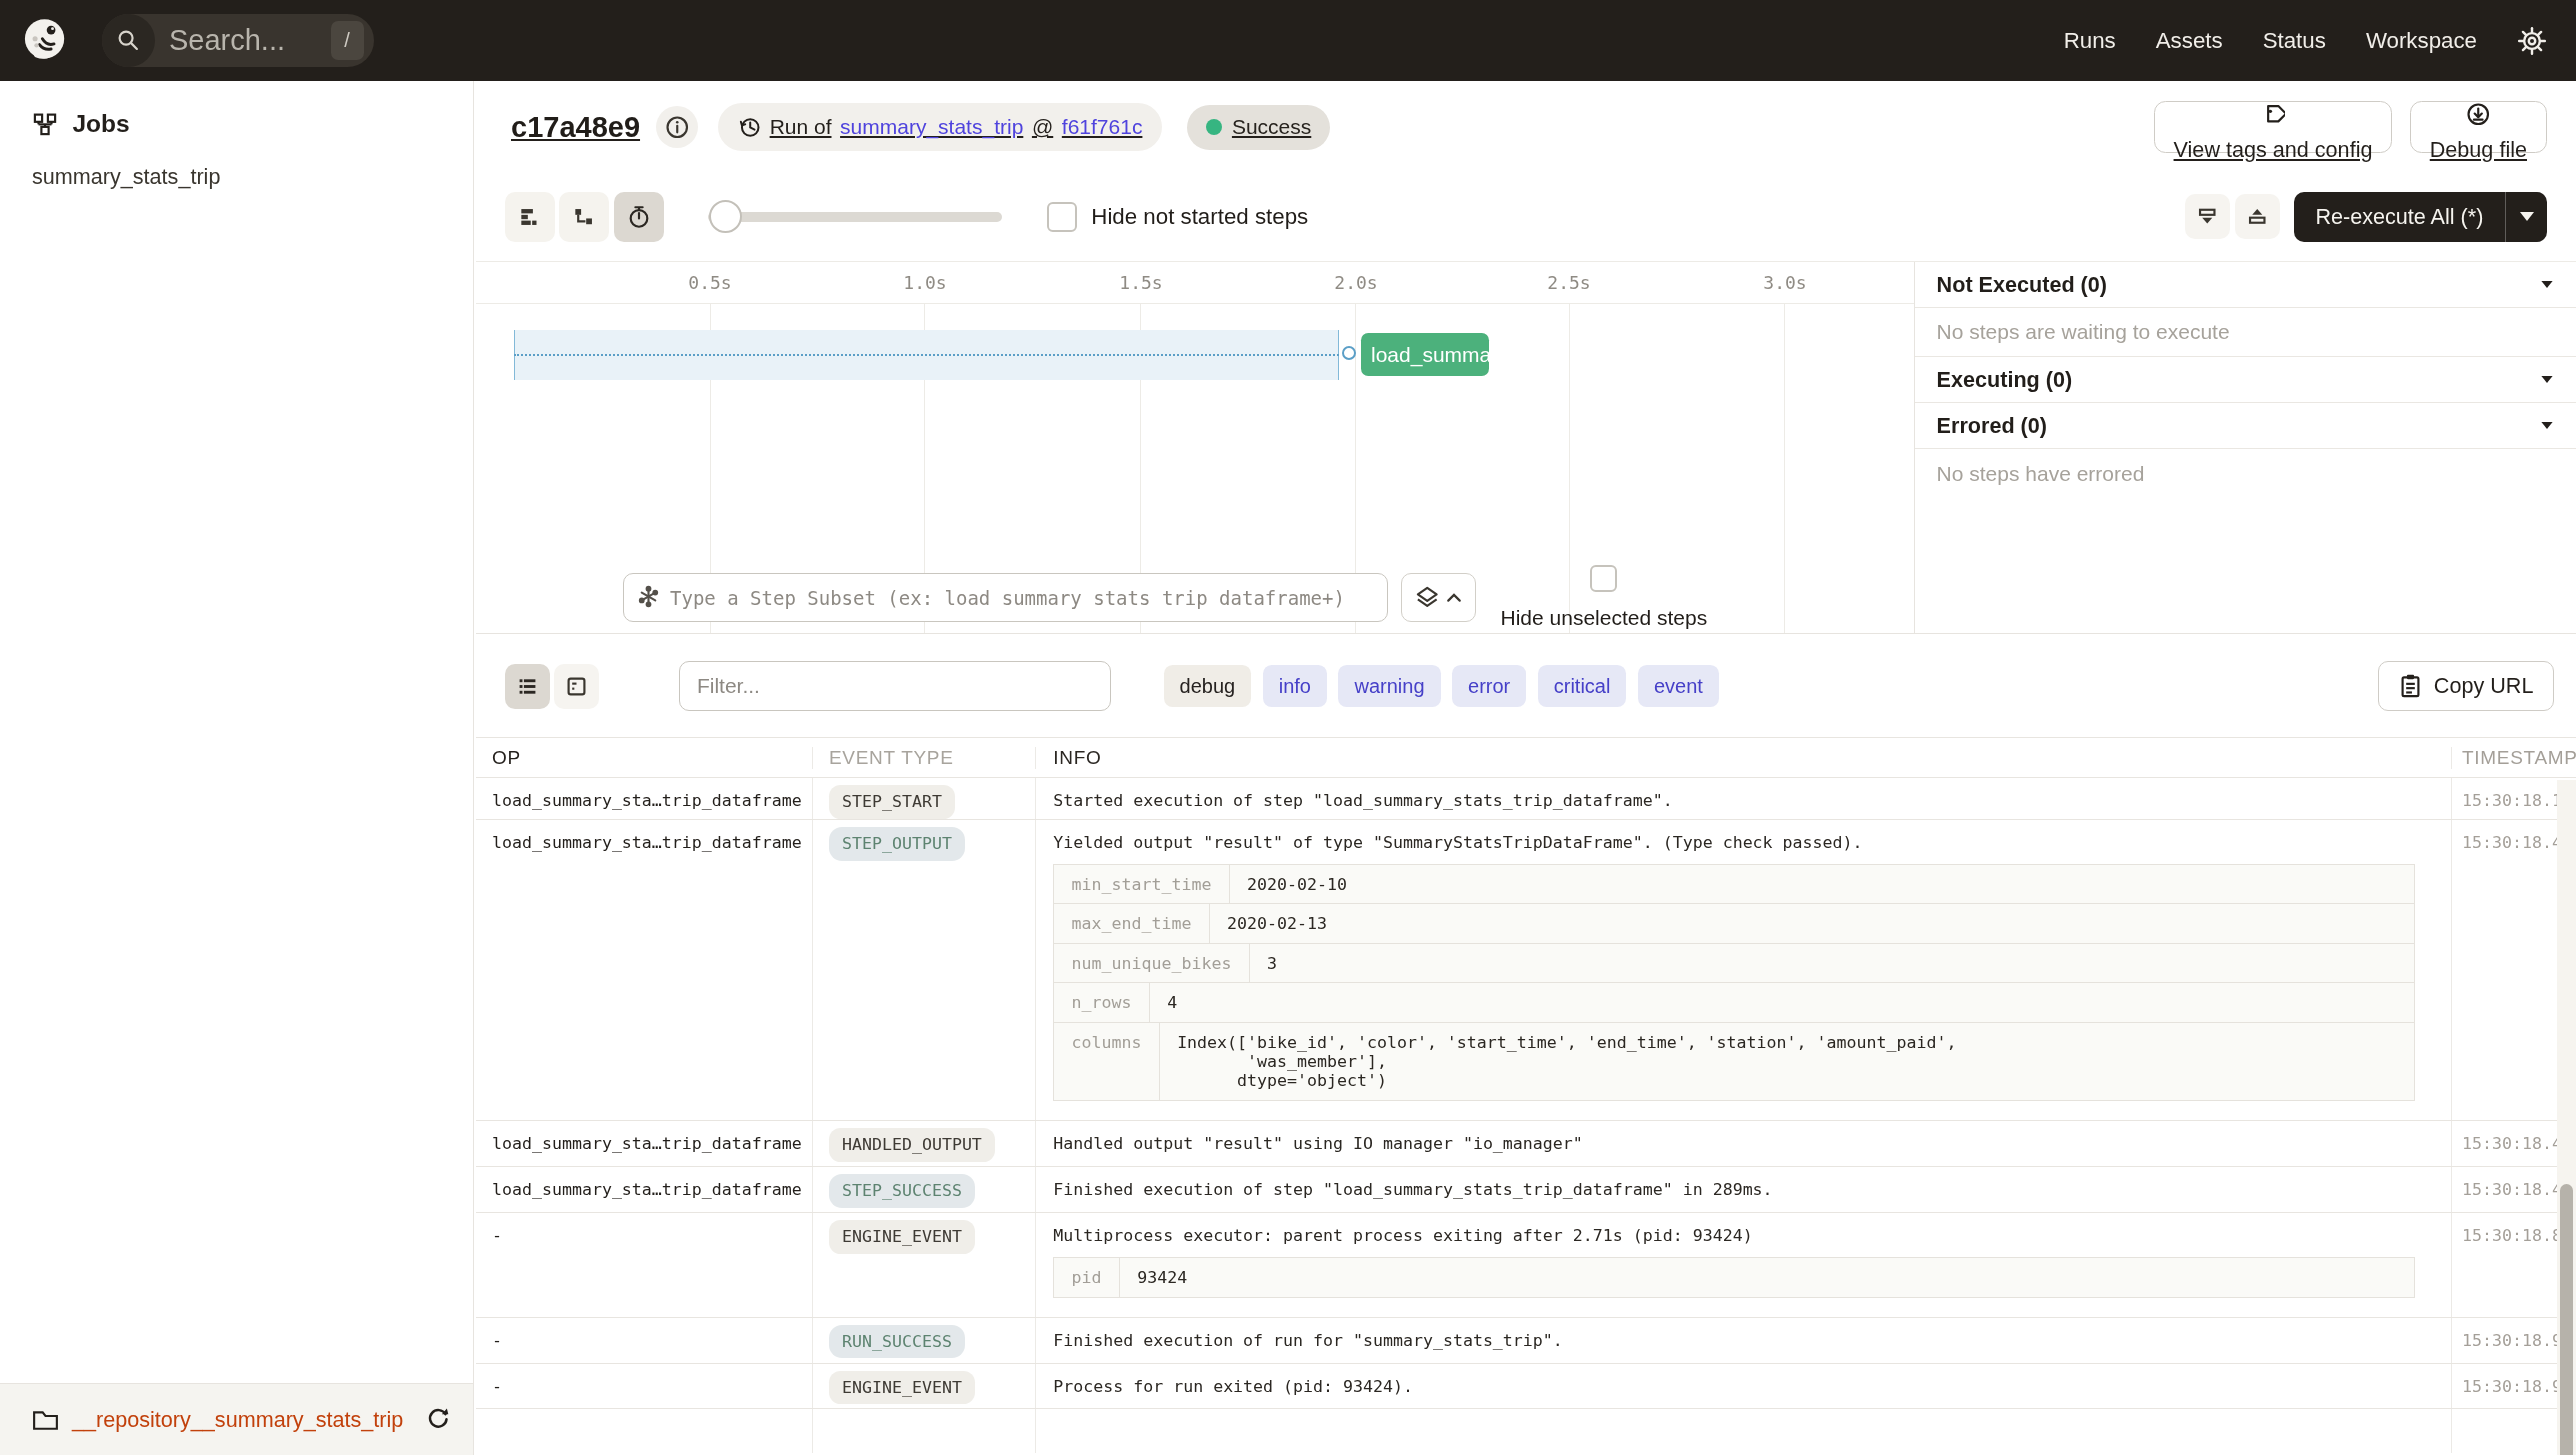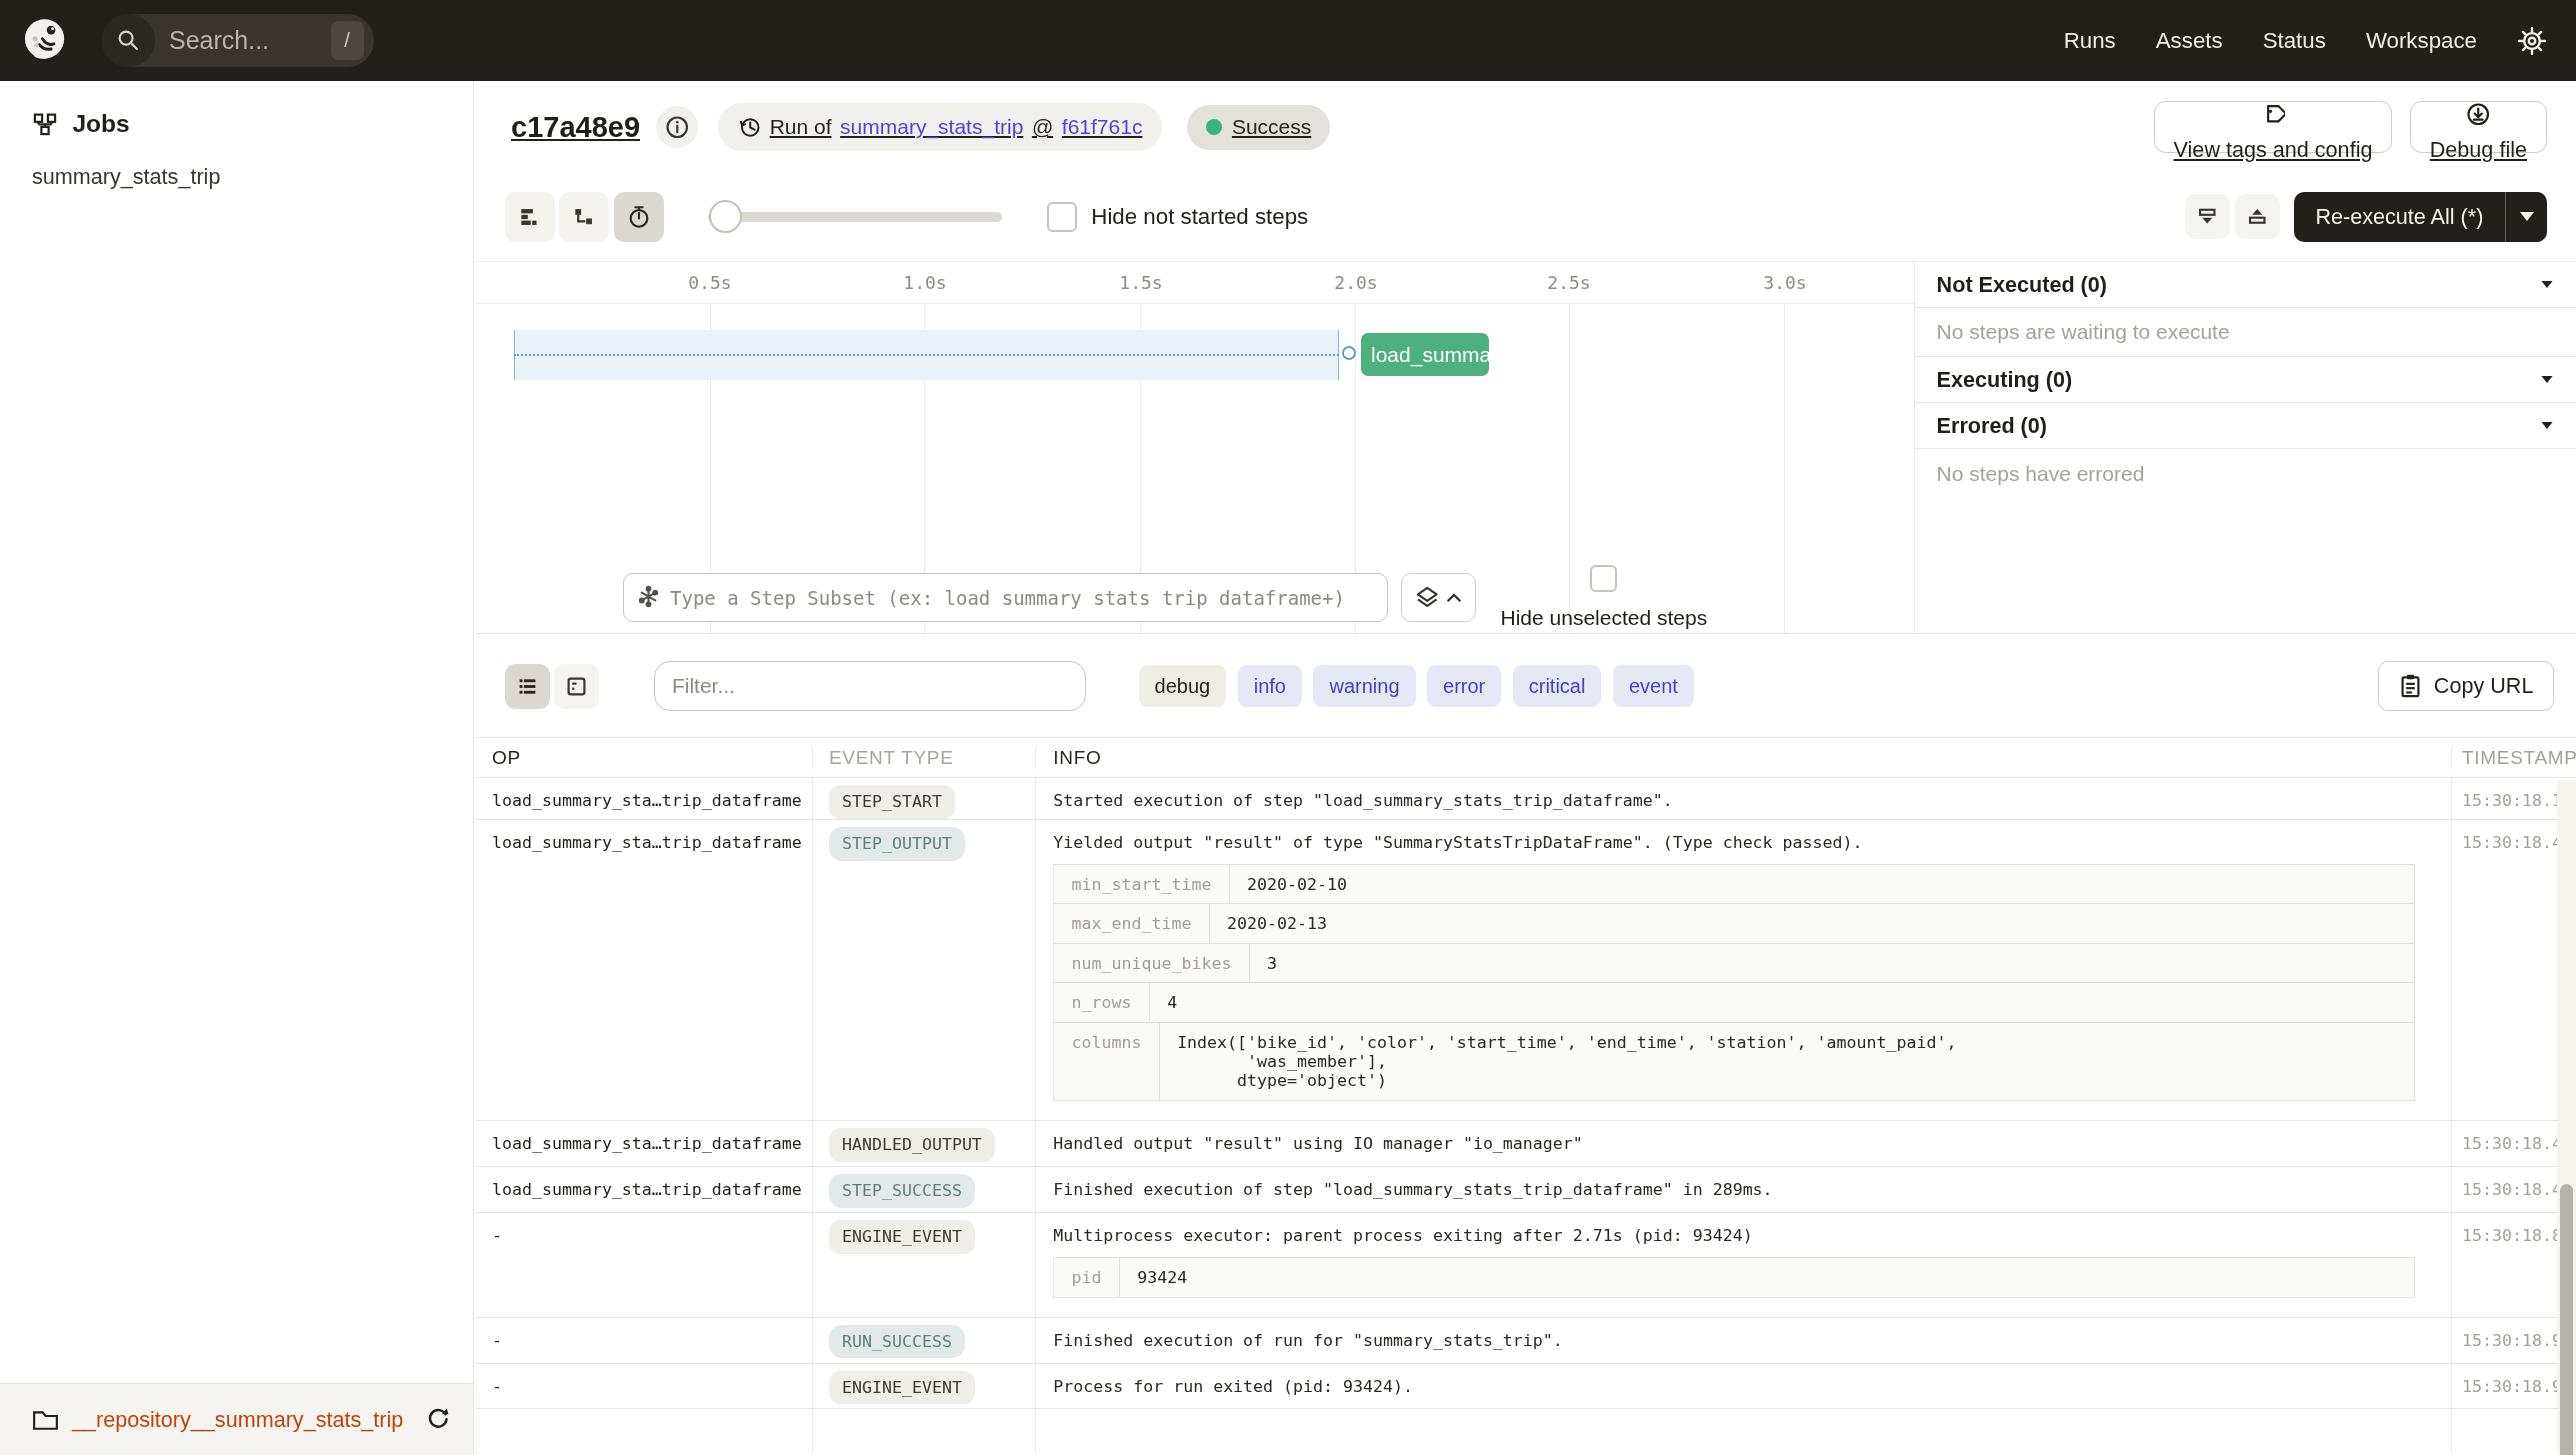--- a/index.html
+++ b/index.html
@@ -7,21 +7,21 @@
     font-family: "Liberation Sans", sans-serif; color:#231f1b; }
 
   
   .topnav{position:absolute;top:0;left:0;right:0;height:81px;background:#231f1b;
     display:flex;align-items:center;padding:0 29px 0 21.6px;}
   .logo{width:48px;height:48px;flex:0 0 auto;}
   .search{margin-left:32px;width:272px;height:53px;background:#39342e;border-radius:27px;
     display:flex;align-items:center;position:relative;cursor:text;}
   .search-circle{width:53px;height:53px;border-radius:50%;background:#2b2722;
     display:flex;align-items:center;justify-content:center;}
-  .search-ph{margin-left:14.4px;font-size:25px;color:#b9b5ad;}
+  .search-ph{margin-left:14.4px;font-size:29px;color:#b9b5ad;}
   .search-key{position:absolute;right:10px;top:7.2px;width:33px;height:39px;border-radius:7.2px;
     background:#4b463f;color:#cfcbc3;font-size:20px;display:flex;align-items:center;justify-content:center;}
   .nav-right{margin-left:auto;display:flex;align-items:center;gap:40px;}
   .nav-link{font-size:22.3px;color:#f1eee9;cursor:pointer;}
   .gear-btn{display:flex;align-items:center;justify-content:center;cursor:pointer;}
 
   
   .sidebar{position:absolute;top:81px;left:0;width:474px;bottom:0;background:#fff;
     border-right:1.4px solid #e7e4df;}
   .sidebar-head{display:flex;align-items:center;gap:14.4px;padding:29px 0 0 32px;}
@@ -102,21 +102,21 @@
   .panel-sec-head{height:46px;display:flex;align-items:center;padding:0 21.6px;font-weight:bold;
     font-size:21.6px;color:#221e1a;border-bottom:1.4px solid #eae7e2;cursor:pointer;}
   .panel-sec-head .tri-down{margin-left:auto;transform:scale(.8);}
   .panel-sec-body{height:49px;display:flex;align-items:center;padding:0 21.6px;color:#a6a29b;
     font-size:21px;border-bottom:1.4px solid #eae7e2;}
   .panel-sec-body.last{border-bottom:none;}
 
   
   .log-section{position:absolute;top:554px;left:0;right:0;bottom:0;display:flex;flex-direction:column;}
   .log-toolbar{height:102px;display:flex;align-items:center;padding:0 21.6px 0 29px;flex:0 0 auto;}
-  .filter-input{margin-left:50px;width:432px;height:50px;border-radius:16px;border:1.4px solid #c9c6bf;
+  .filter-input{margin-left:75px;width:432px;height:50px;border-radius:10px;border:1.4px solid #c9c6bf;
     background:#fff;font-size:21px;color:#54504a;padding:0 17.3px;outline:none;flex:0 0 auto;}
   .filter-input::placeholder{color:#8d8983;}
   .levels{display:flex;gap:11.5px;margin-left:53px;}
   .level-badge{height:42px;border-radius:8.6px;padding:4px 16px;display:flex;align-items:center;
     font-size:20px;cursor:pointer;background:#e6e8f6;color:#4640c8;}
   .level-badge.debug{background:#f0ede7;color:#262220;}
   .copy-url{margin-left:auto;height:50px;border-radius:10px;border:1.4px solid #cfccc6;background:#fff;
     display:flex;align-items:center;gap:11.5px;padding:0 20px;font-size:21.6px;color:#231f1b;cursor:pointer;}
 
   .log-table{flex:1;position:relative;border-top:1.4px solid #e8e5e0;

